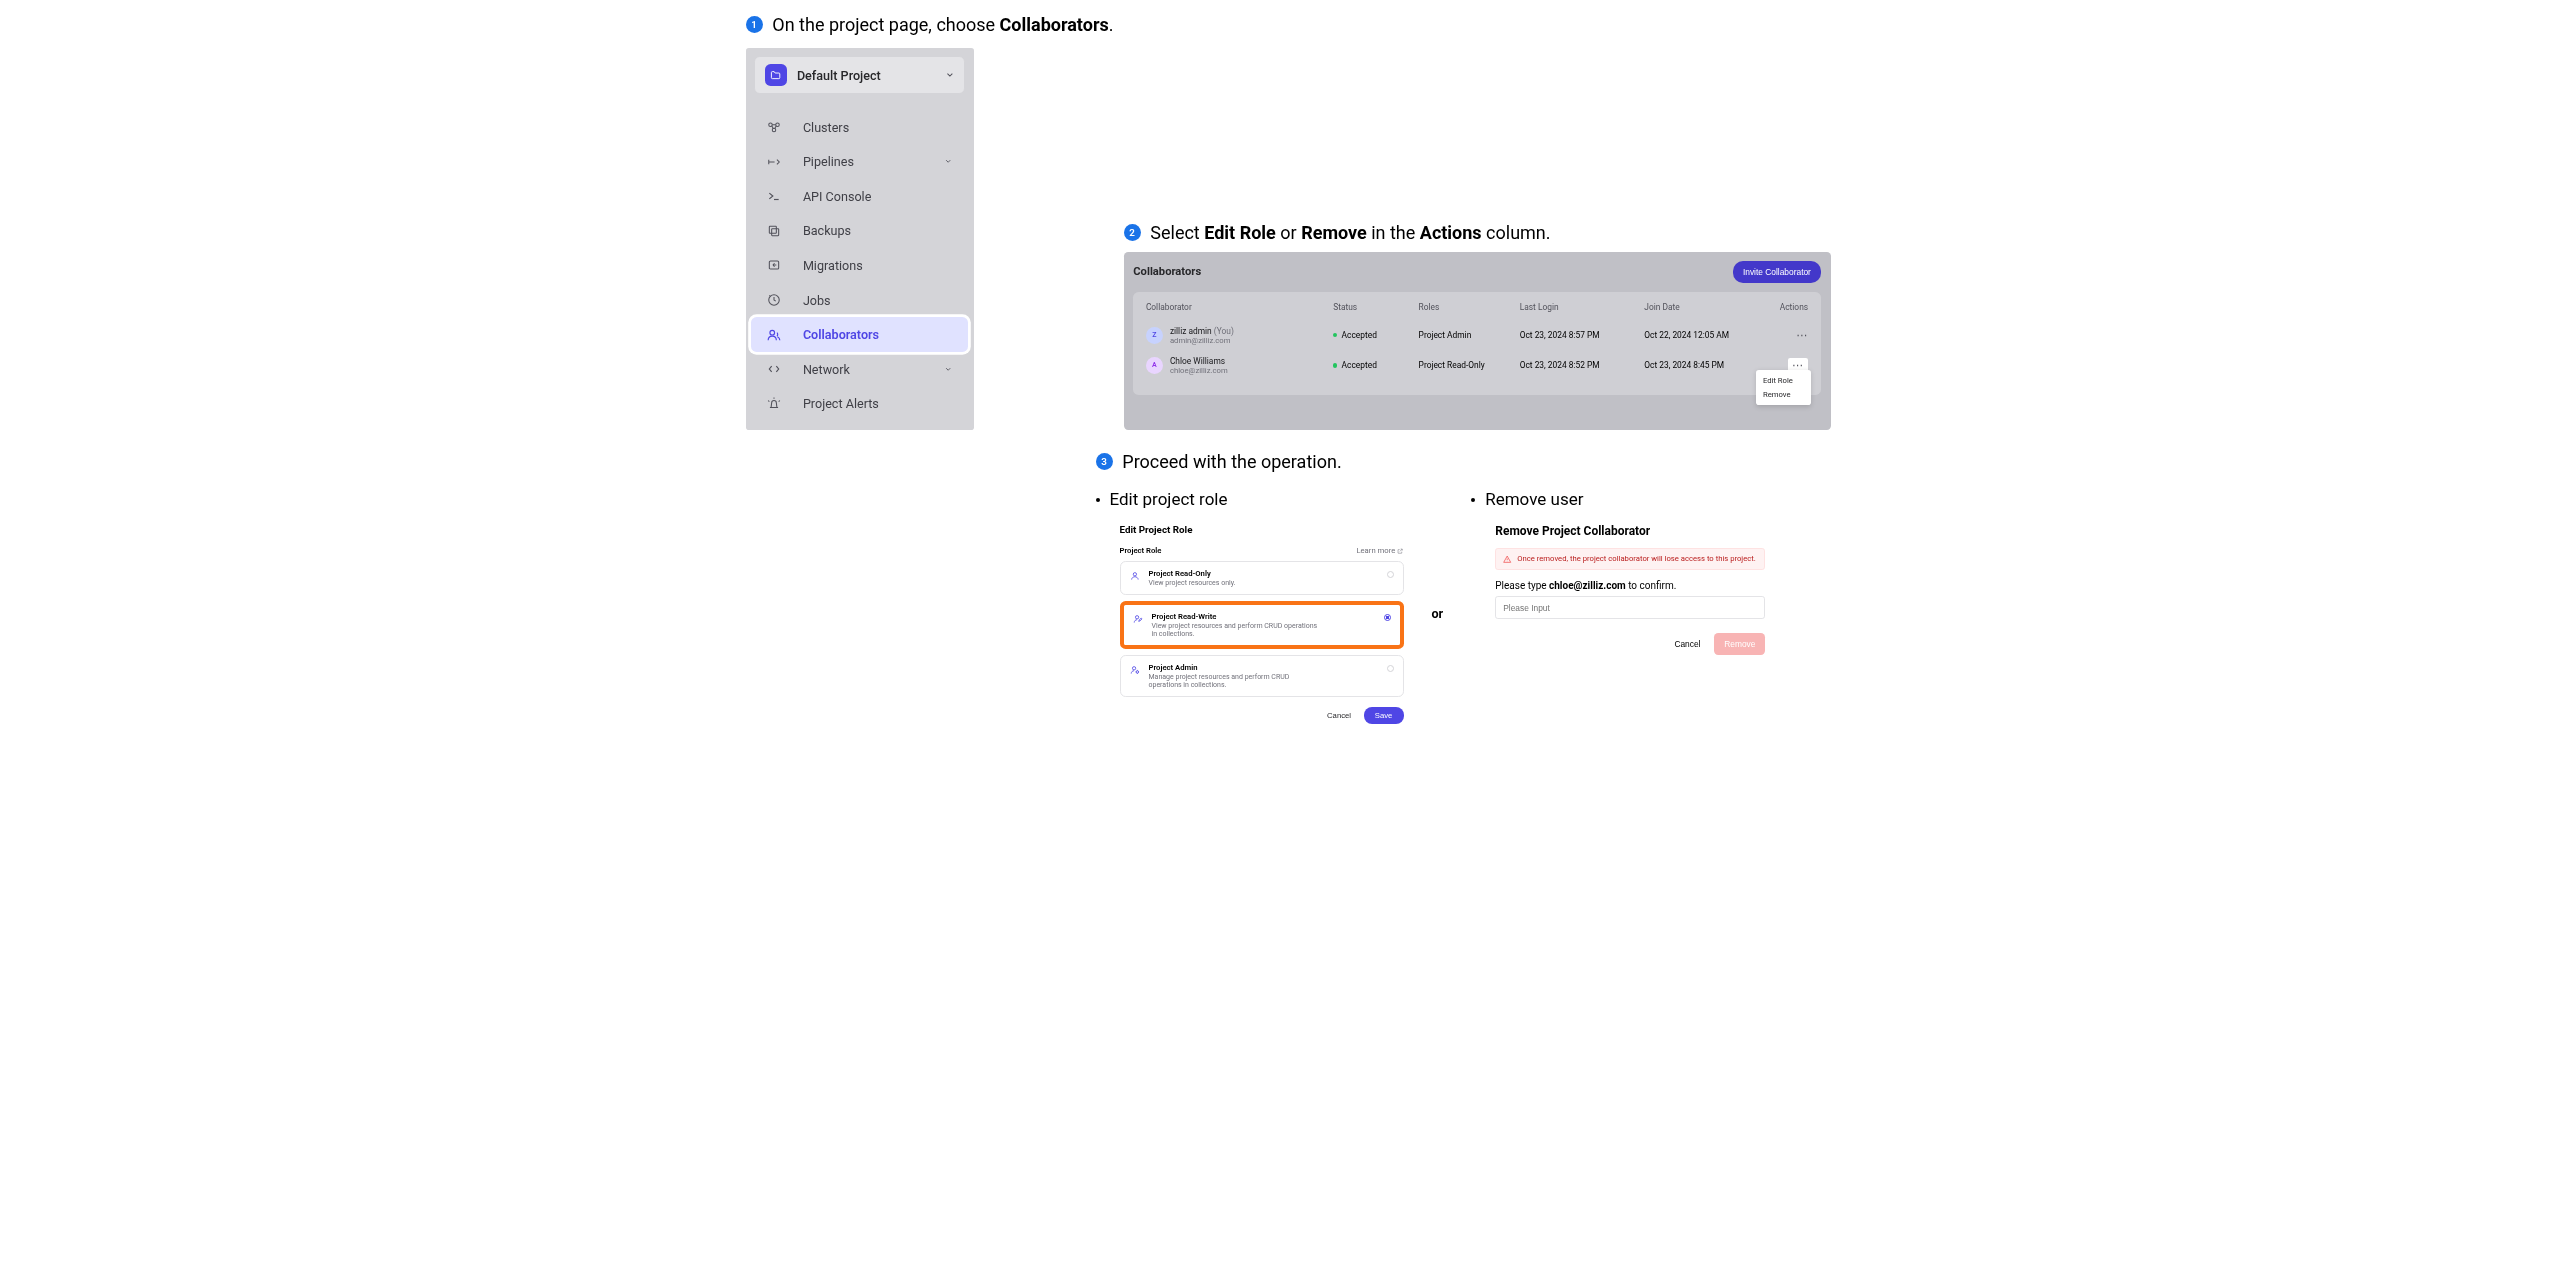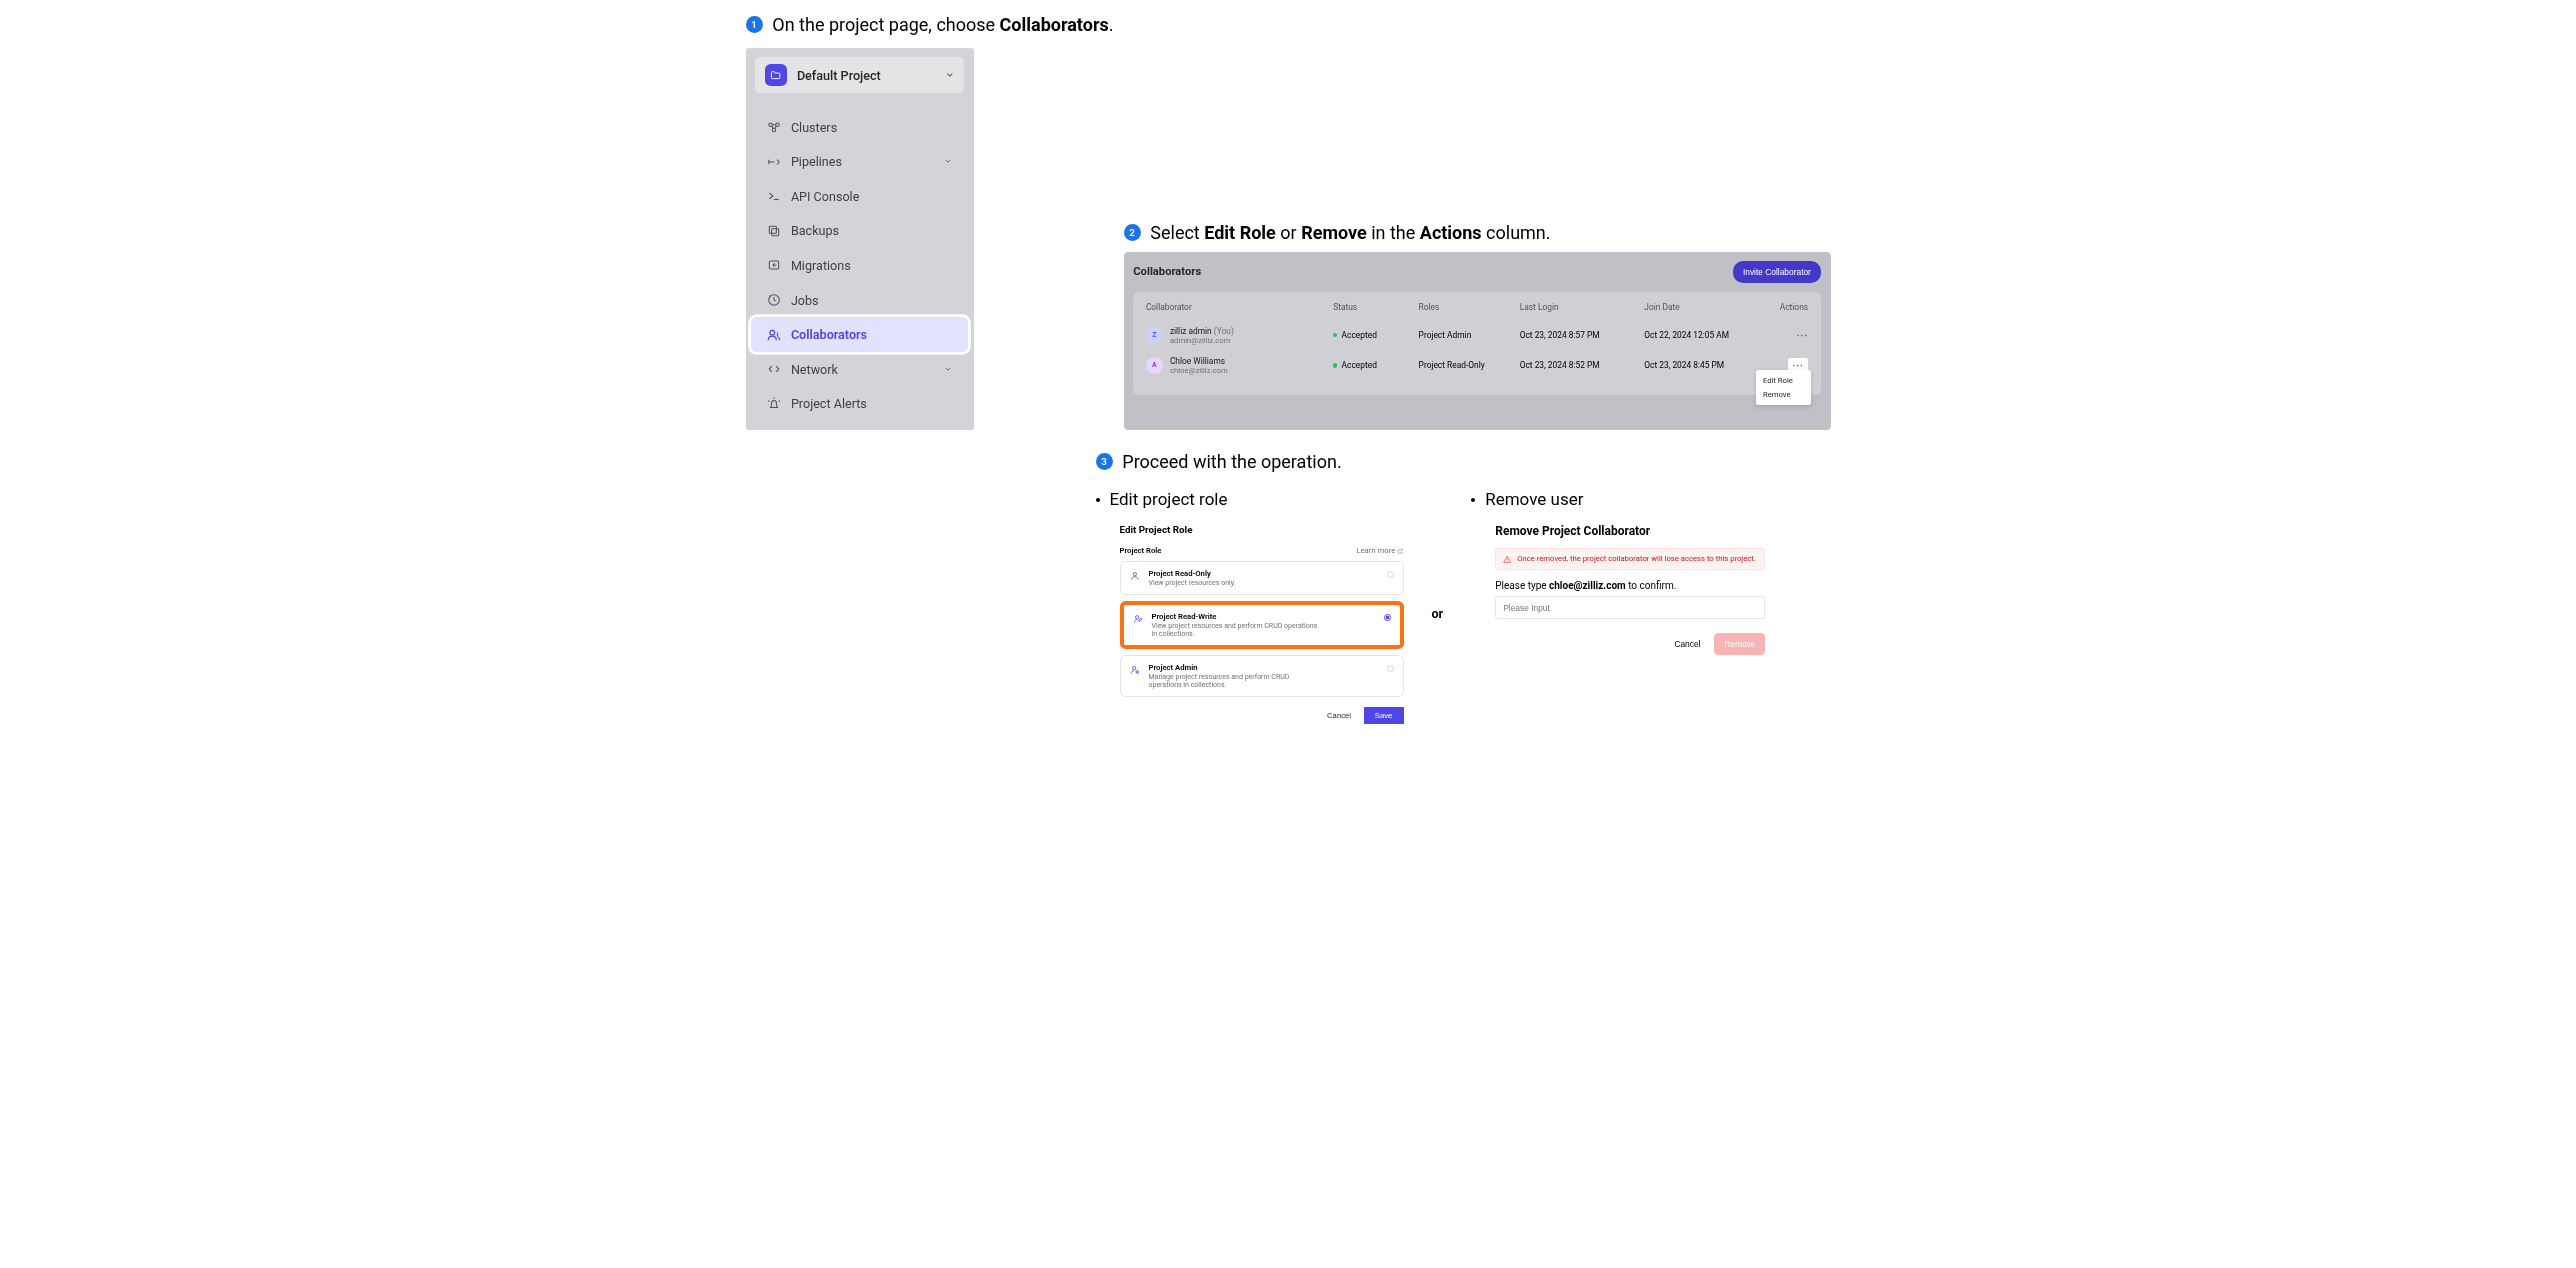--- a/index.html
+++ b/index.html
@@ -43,21 +43,21 @@
   margin-bottom: 15.4px;
   border: 0.7px solid #d4d4d8;
 }
 .project-icon {
   width: 22.4px; height: 22.4px; background: #4f46e5; border-radius: 5.6px;
   display: flex; align-items: center; justify-content: center; color: #fff;
 }
 .project-name { font-size: 12.6px; color: #27272a; font-weight: 500; flex: 1; }
 .chev { color: #52525b; }
 .side-item {
-  display: flex; align-items: center; gap: 9px;
+  display: flex; align-items: center; gap: 21px;
   padding: 9.8px 12.6px; border-radius: 5.6px;
   font-size: 12.6px; color: #3f3f46;
 }
 .side-item.active {
   background: #e0e2ff; color: #4f46e5; font-weight: 600;
   box-shadow: 0 0 0 2.8px #fff;
   margin: 0 -2.8px;
   padding-left: 15.4px; padding-right: 15.4px;
 }
 .side-item .ico { width: 15.4px; display: flex; justify-content: center; color: #52525b; }
@@ -126,21 +126,21 @@
   position: relative;
 }
 .role-card.selected { border: 4px solid #f97316; }
 .role-ico { width: 12.6px; height: 12.6px; display: flex; align-items: center; justify-content: center; color: #4f46e5; margin-top: 1.4px; }
 .role-name { font-weight: 600; font-size: 7.7px; }
 .role-desc { font-size: 7px; color: #71717a; margin-top: 1.4px; max-width: 168px; }
 .radio { position: absolute; right: 8.4px; top: 9.8px; width: 7px; height: 7px; border-radius: 50%; border: 0.7px solid #d4d4d8; }
 .radio.on { border-color: #4f46e5; background: radial-gradient(circle, #4f46e5 40%, #fff 45%); }
 .dlg-buttons { display: flex; justify-content: flex-end; gap: 5.6px; margin-top: 9.8px; }
 .btn-cancel { background: none; border: none; font-size: 7.7px; color: #27272a; padding: 4.2px 7px; }
-.btn-save { background: #4f46e5; color: #fff; border: none; padding: 4.2px 11.2px; border-radius: 1px; font-size: 7.7px; }
+.btn-save { background: #4f46e5; color: #fff; border: none; padding: 4.2px 11.2px; border-radius: 8px; font-size: 7.7px; }
 
 
 .remove-dialog { padding: 0 0 0 24px; }
 .remove-title { font-size: 12px; font-weight: 700; margin-bottom: 9.8px; }
 .warn-box {
   background: #fef2f2; border: 0.7px solid #fee2e2;
   padding: 5.6px 7px; border-radius: 2.8px;
   display: flex; gap: 5.6px; align-items: center;
   font-size: 7.7px; color: #b91c1c; margin-bottom: 9.8px;
 }

